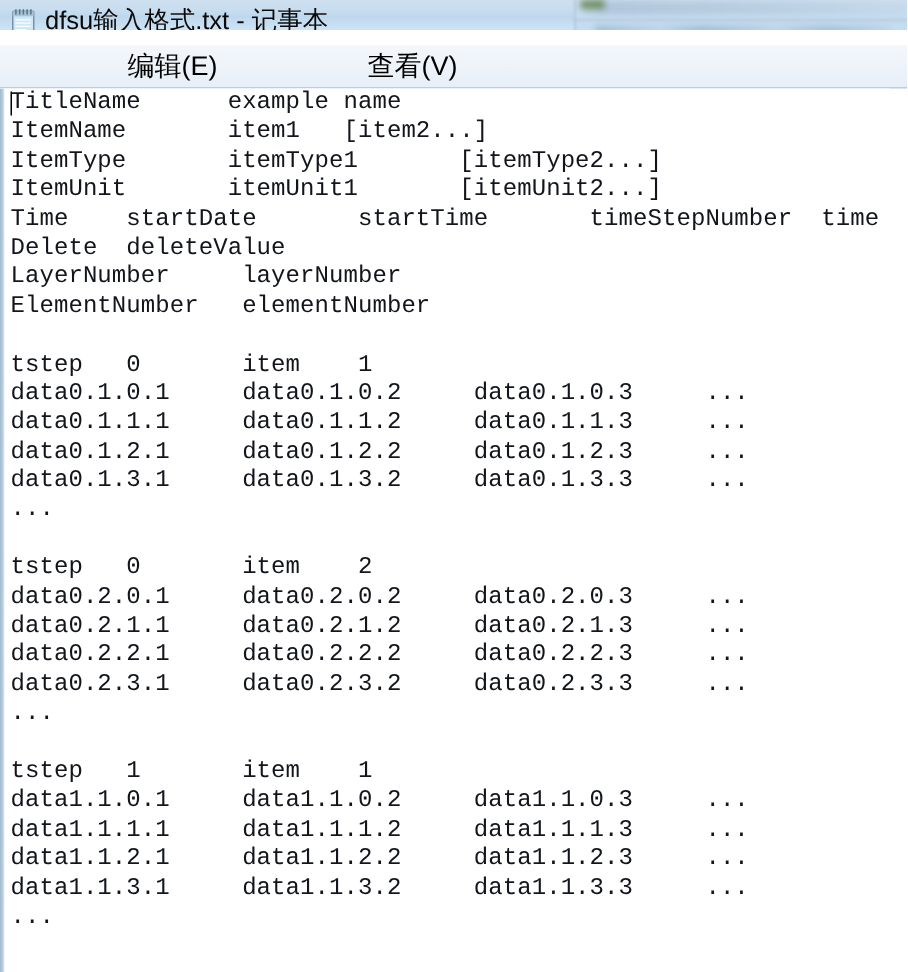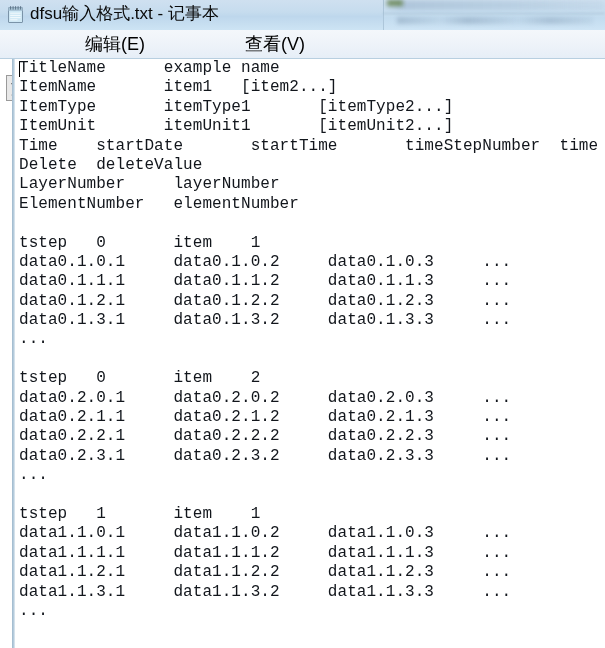--- a/index.html
+++ b/index.html
@@ -20,21 +20,21 @@
     height: 648px;
     overflow: hidden;
     background: #ffffff;
   }
 
   
   #titlebar {
     position: absolute;
     left: 0; top: 0;
     width: 605px;
-    height: 30px;
+    height: 20px;
     background: linear-gradient(to bottom,
                 #cfe0f0 0%,
                 #c6dcee 40%,
                 #bed7ec 55%,
                 #cde4f4 100%);
     overflow: hidden;
   }
   
   #glass-ghost {
     position: absolute;
@@ -132,21 +132,21 @@
     background: #e8e8e8;
     border: 1px solid #9a9a9a;
     box-sizing: border-box;
     line-height: 24px;
     margin-top: 44px;
   }
 
   
   #textarea-wrap {
     position: absolute;
-    left: 12px; top: 59px;
+    left: 0; top: 59px;
     width: 593px;
     height: 589px;
     background: #ffffff;
     overflow: hidden;
   }
   #left-border {
     position: absolute;
     left: 0; top: 0;
     width: 3px;
     height: 589px;

